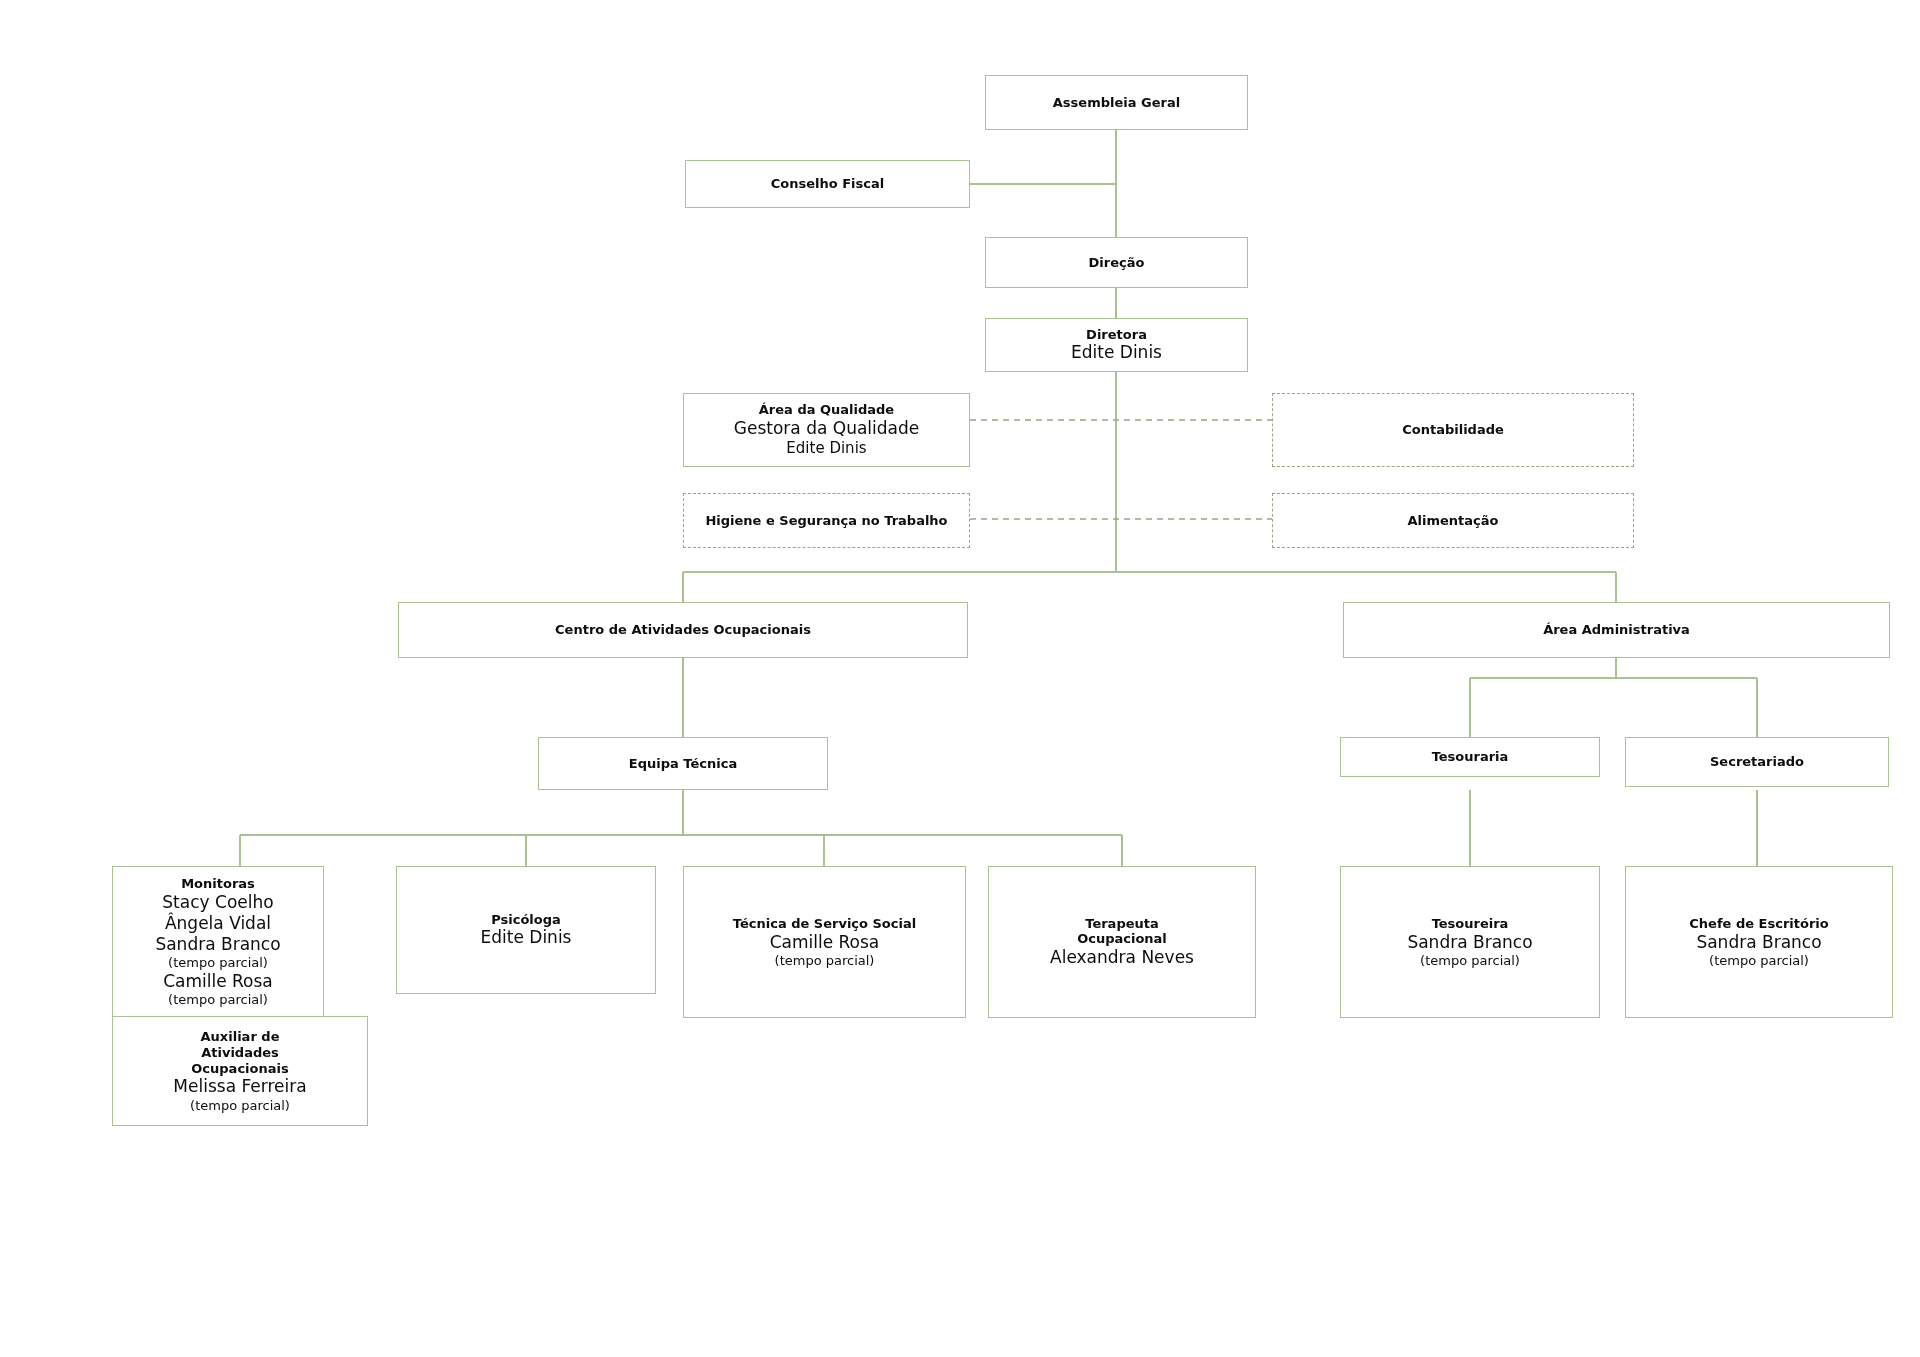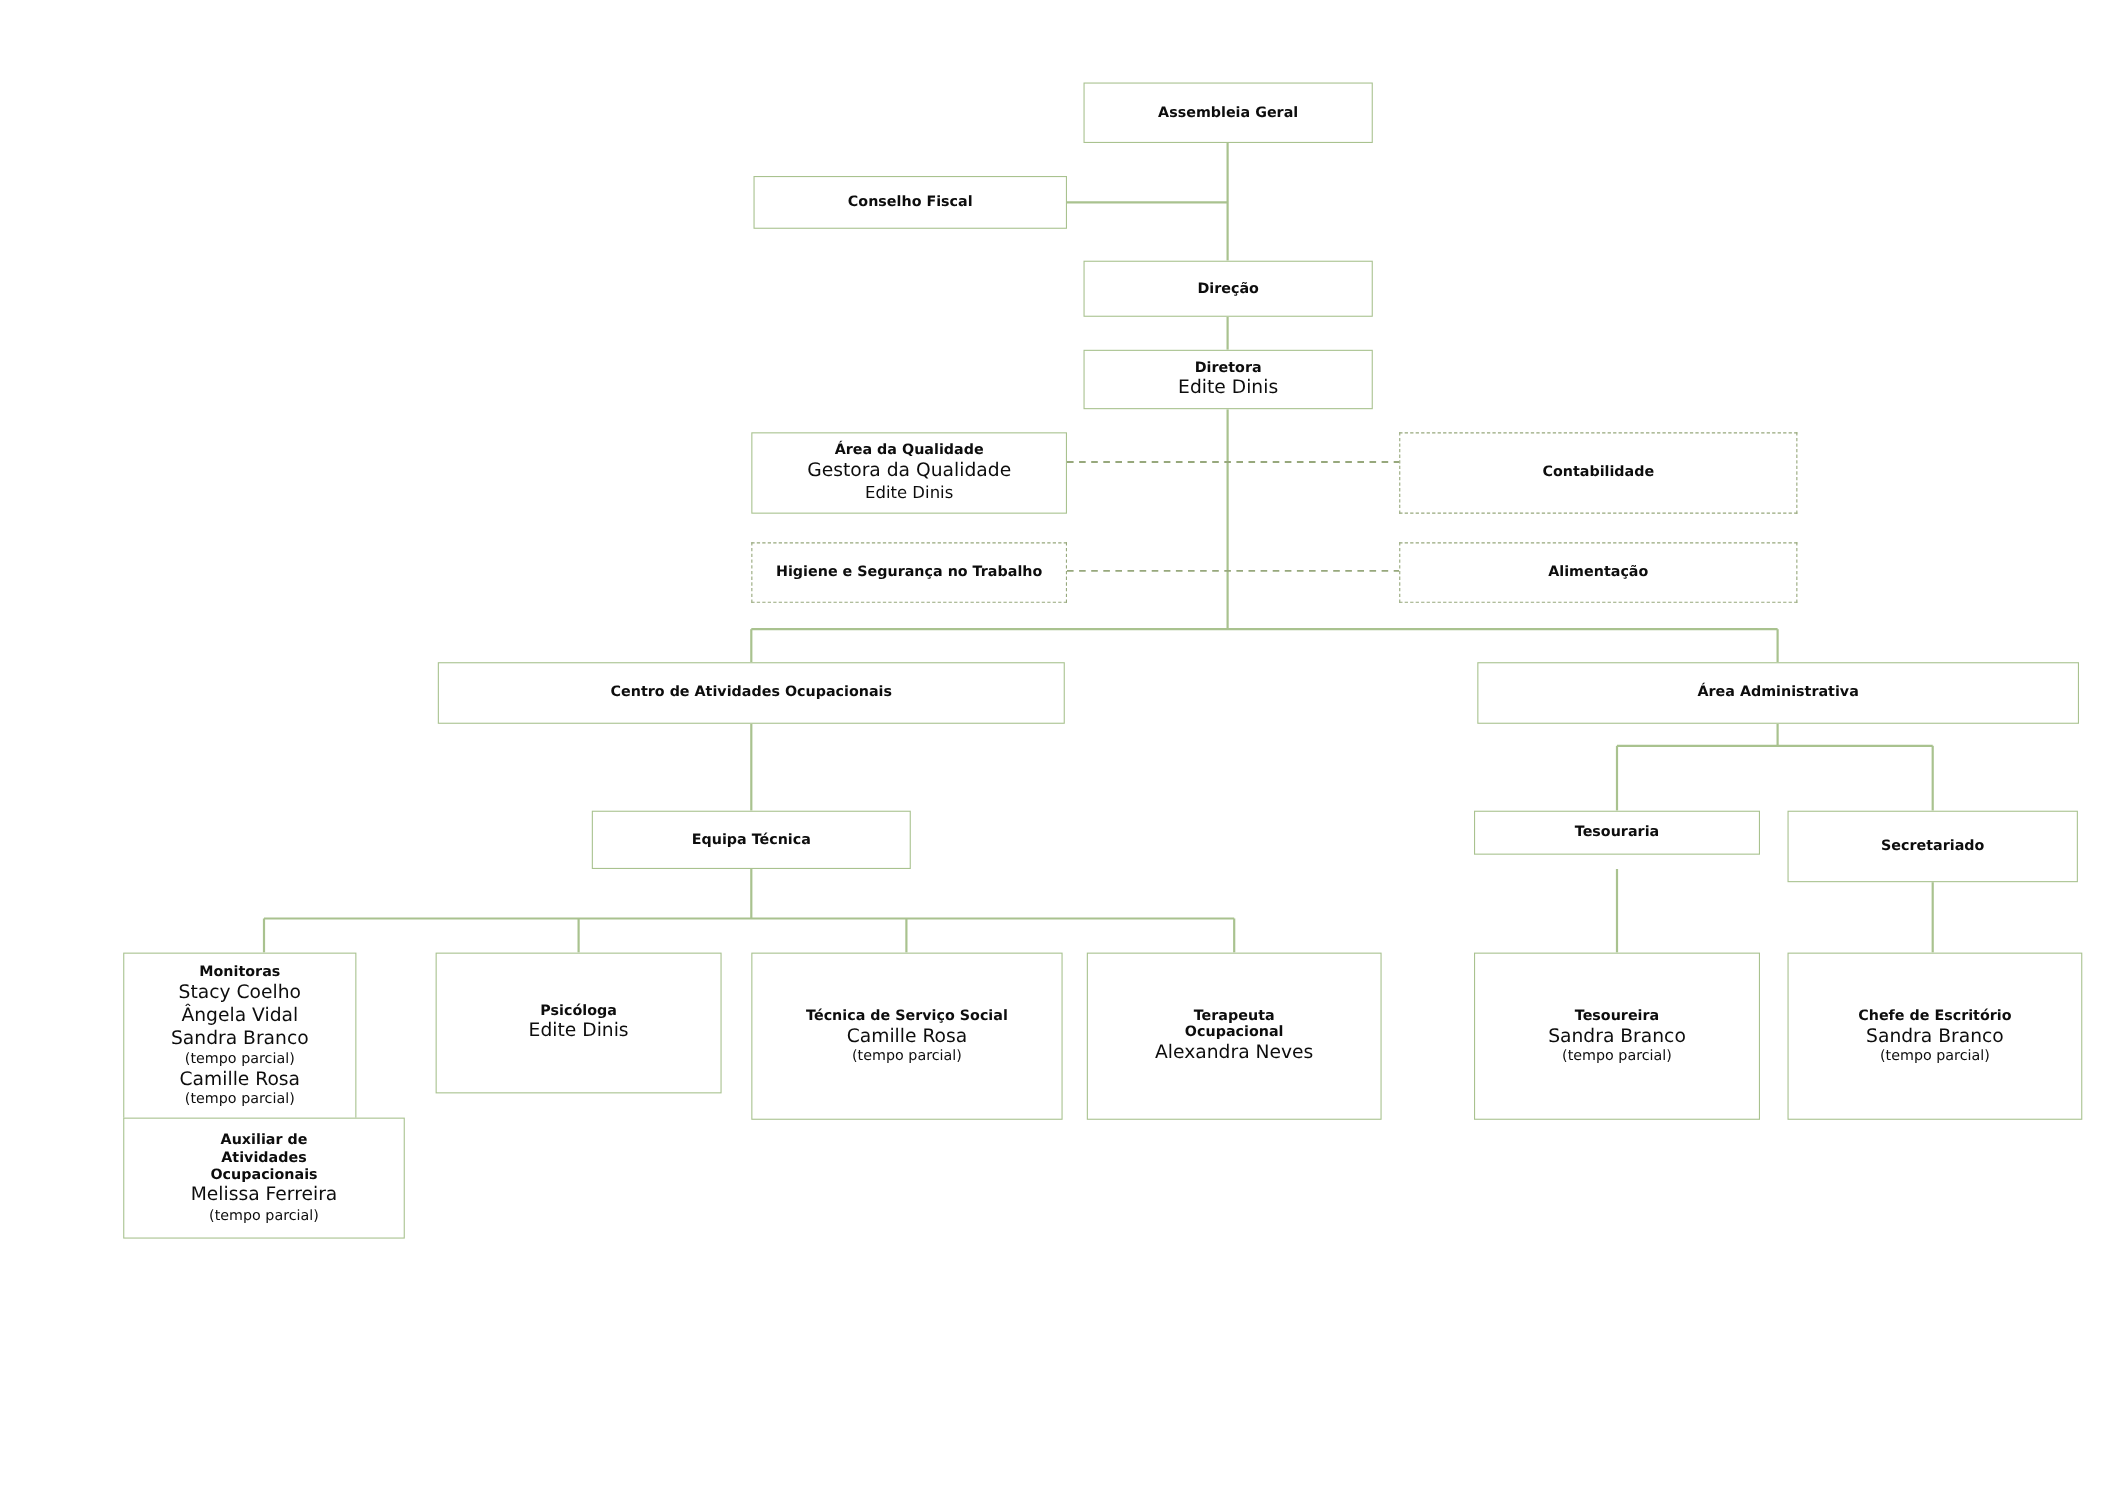--- a/index.html
+++ b/index.html
@@ -151,21 +151,21 @@
 
   <div class="node" style="left:988px;top:866px;width:268px;height:152px">
     <div class="title w160">Terapeuta Ocupacional</div>
     <div class="person">Alexandra Neves</div>
   </div>
 
   <div class="node" style="left:1340px;top:737px;width:260px;height:40px">
     <div class="title">Tesouraria</div>
   </div>
 
-  <div class="node" style="left:1625px;top:737px;width:264px;height:65px">
+  <div class="node" style="left:1625px;top:737px;width:264px;height:50px">
     <div class="title">Secretariado</div>
   </div>
 
   <div class="node" style="left:1340px;top:866px;width:260px;height:152px">
     <div class="title">Tesoureira</div>
     <div class="person">Sandra Branco</div>
     <div class="note">(tempo parcial)</div>
   </div>
 
   <div class="node" style="left:1625px;top:866px;width:268px;height:152px">

